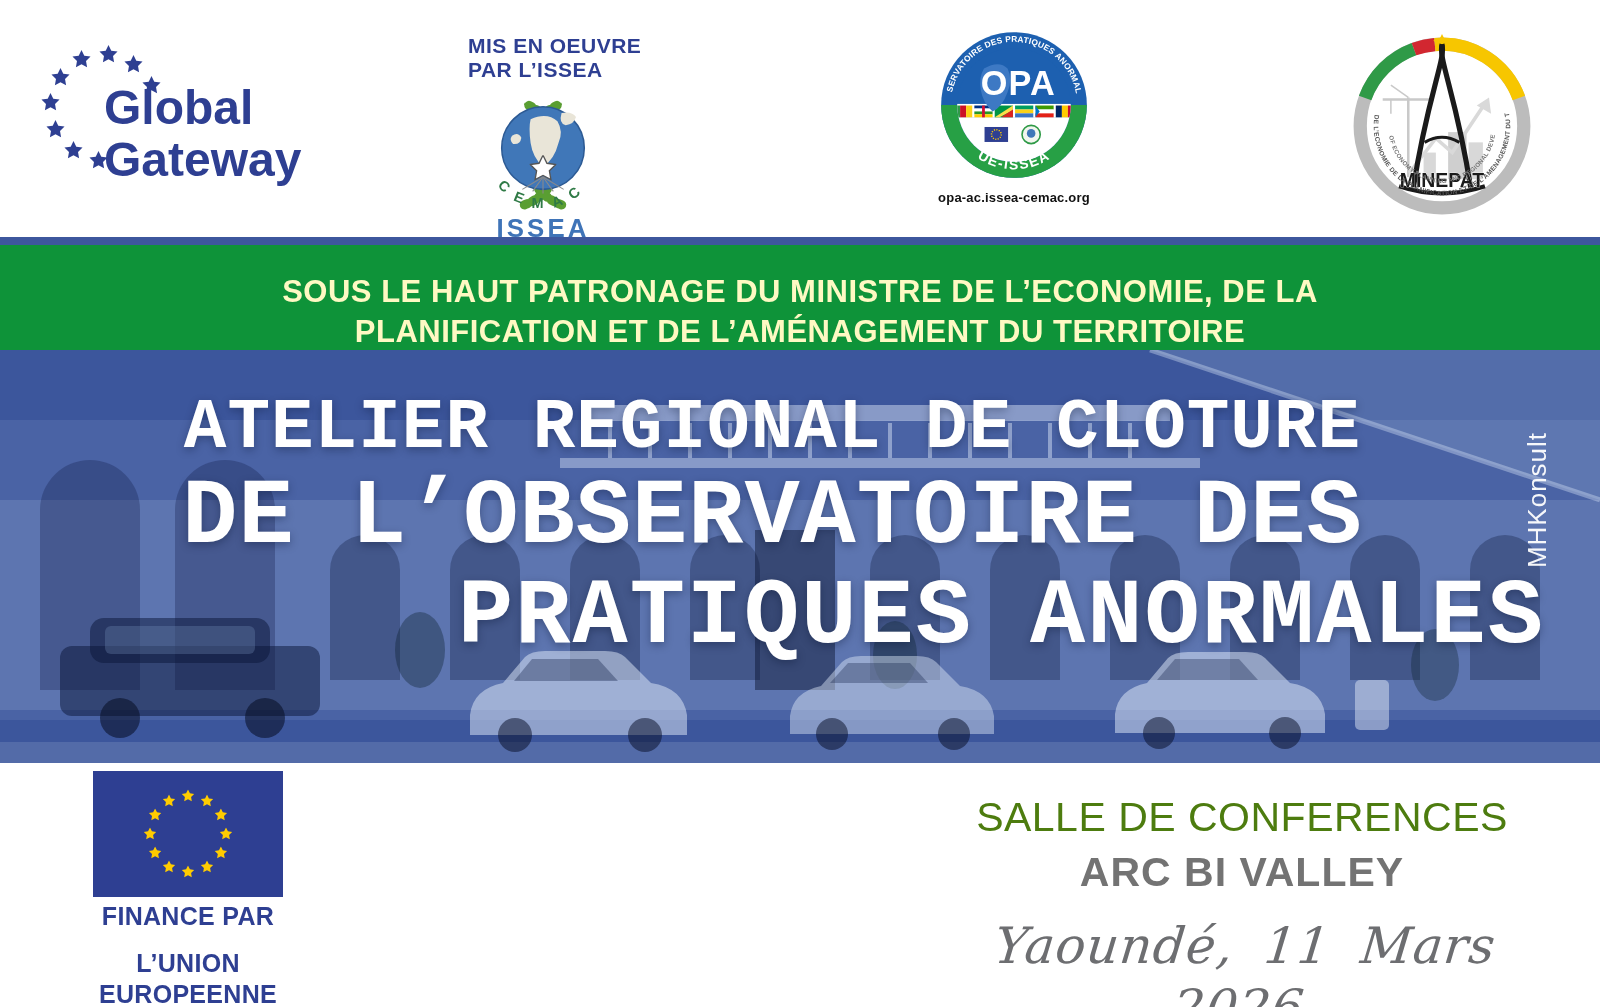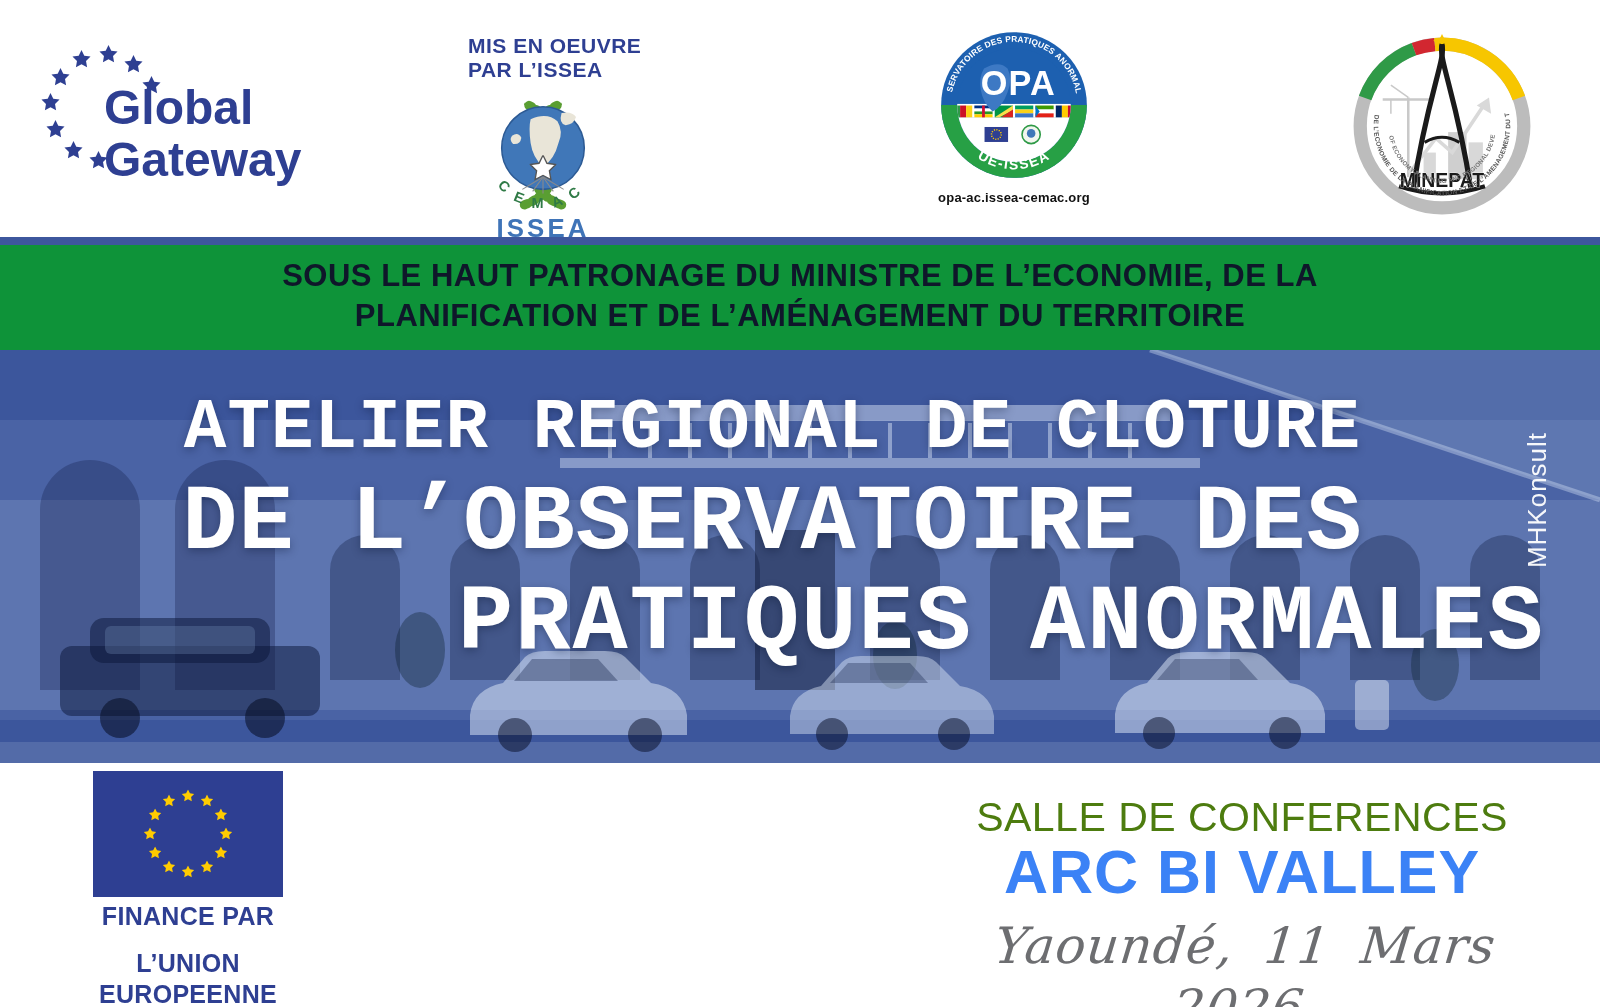--- a/index.html
+++ b/index.html
@@ -13,44 +13,44 @@
   .issea-block{left:468px;top:26px;width:264px;height:210px;text-align:left;margin-top:8px;}
   .issea-caption{font-weight:bold;font-size:21px;line-height:24px;color:#2e3f92;letter-spacing:.5px;}
   .opa-block{left:928px;top:30px;width:172px;height:195px;text-align:center;}
   .opa-url{margin-top:6px;font-weight:bold;font-size:13px;color:#111111;letter-spacing:.2px;}
   .minepat-block{left:1350px;top:34px;width:184px;height:184px;}
   svg text{font-family:"Liberation Sans",sans-serif;}
 
   
   .blue-rule{position:absolute;left:0;top:237px;width:1600px;height:8px;background:#3d579d;}
   .patronage{position:absolute;left:0;top:245px;width:1600px;height:105px;background:#0e9339;
-             color:#0f172a;text-align:center;font-weight:bold;font-size:31px;line-height:40px;
-             letter-spacing:.5px;padding-top:11px;box-sizing:border-box;}
+             color:#fef9c3;text-align:center;font-weight:bold;font-size:31px;line-height:40px;
+             letter-spacing:.5px;padding-top:27px;box-sizing:border-box;}
 
   
   .hero{position:absolute;left:0;top:350px;width:1600px;height:413px;background:#3c569c;overflow:hidden;}
   .hero-bg{position:absolute;left:0;top:0;width:1600px;height:413px;}
   .hero-title{position:absolute;left:0;top:0;width:1600px;text-align:center;color:#ffffff;
               padding-right:55px;box-sizing:border-box;margin:0;font-weight:bold;
               text-shadow:0 3px 8px rgba(10,20,50,.35);font-family:Liberation Mono, monospace;}
   .ht1{display:block;margin-top:38px;font-size:71px;line-height:80px;letter-spacing:1px;}
-  .ht2{display:block;margin-top:6px;font-size:92px;line-height:100px;letter-spacing:1px;}
+  .ht2{display:block;font-size:92px;line-height:100px;letter-spacing:1px;}
   .ht3{display:block;font-size:92px;line-height:100px;letter-spacing:2px;text-align:right;}
   .watermark{position:absolute;left:1427px;top:135px;width:220px;height:30px;text-align:center;
              transform:rotate(-90deg);color:#ffffff;font-size:26px;font-weight:normal;
              letter-spacing:1px;opacity:.95;}
 
   
   .footer{position:absolute;left:0;top:763px;width:1600px;height:244px;background:#ffffff;}
   .eu-block{position:absolute;left:80px;top:8px;width:216px;text-align:center;}
   .eu-flag-svg{display:block;margin:0 auto;}
   .funding{color:#2e3f92;font-weight:bold;font-size:25px;line-height:31px;margin-top:4px;letter-spacing:.3px;}
   .venue-block{position:absolute;right:88px;top:32px;width:540px;text-align:center;}
   .venue1{color:#4d7c0f;font-weight:normal;font-size:41px;line-height:44px;letter-spacing:.5px;}
-  .venue2{color:#3b82f6;font-weight:bold;font-size:61px;line-height:66px;letter-spacing:1px;}
+  .venue2{color:#737373;font-weight:bold;font-size:41px;line-height:66px;letter-spacing:1px;}
   .date-script{color:#6d6e71;font-family:"DejaVu Serif",serif;font-style:italic;font-size:50px;
                line-height:62px;margin-top:10px;letter-spacing:1px;word-spacing:14px;transform:skewX(-6deg);}
 </style>
 </head>
 <body>
 
 <div class="page">
 
   <div class="logo-header">
 

